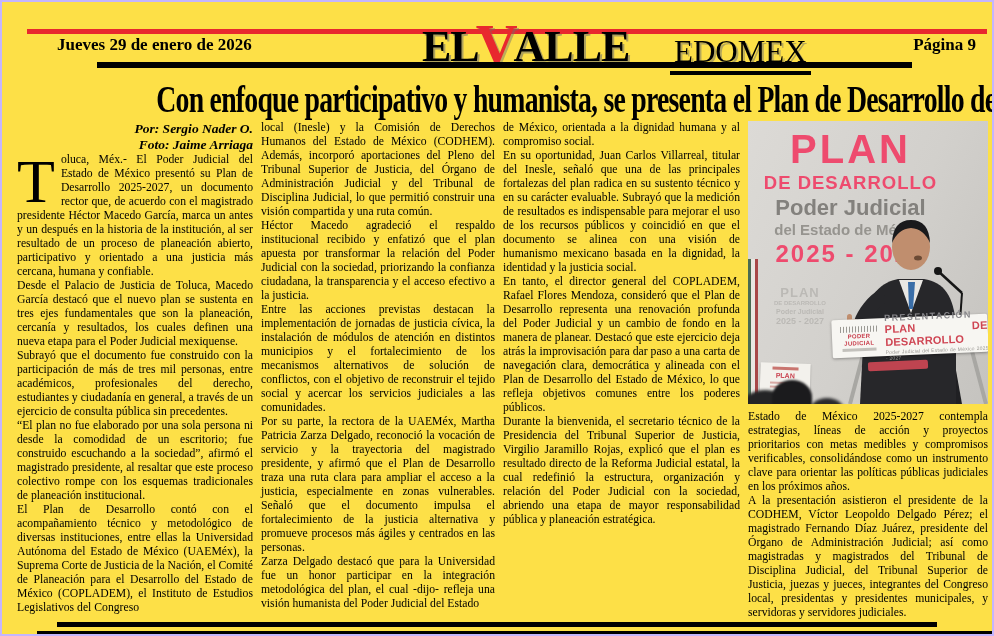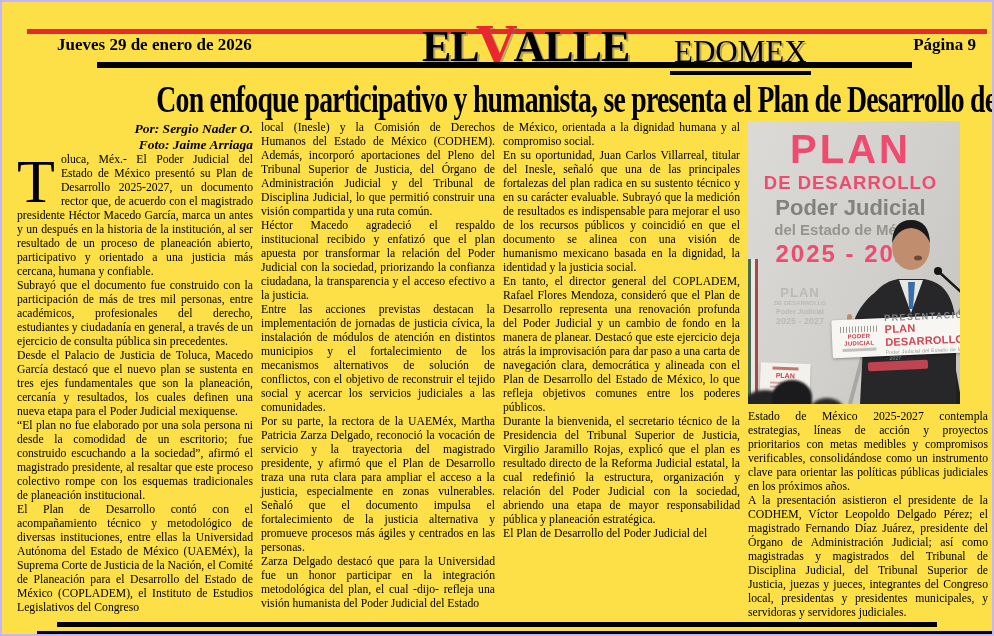--- a/index.html
+++ b/index.html
@@ -26,21 +26,21 @@
   
   .col{position:absolute;top:119px;font-size:11.7px;line-height:14px;text-align:justify;}
   .col p{margin:0;}
   .col1{left:15px;width:236px;}
   .col2{left:259px;width:234px;}
   .col3{left:501px;width:237px;}
   .col4{left:746px;width:240px;}
   .byline{text-align:right;font-weight:bold;font-style:italic;font-size:13.5px;line-height:16px;}
   .dropcap{float:left;font-size:62px;line-height:50px;padding:3px 6px 0 0;}
   
-  .photo{position:relative;width:212px;height:283px;overflow:hidden;
+  .photo{position:relative;width:240px;height:283px;overflow:hidden;
          background:linear-gradient(115deg,#dcdad6 0%,#d2d0cc 55%,#c5c3bf 100%);
          font-family:"Liberation Sans",sans-serif;}
   .banner{position:absolute;top:6px;left:0;width:205px;text-align:center;}
   .banner-plan{color:#ee4b6e;font-size:40px;font-weight:bold;letter-spacing:3px;line-height:44px;}
   .banner-sub{color:#ee4b6e;font-size:18.5px;font-weight:bold;letter-spacing:1px;line-height:24px;}
   .banner-pj{color:#83817d;font-size:22px;font-weight:bold;line-height:26px;}
   .banner-edo{color:#96948f;font-size:15px;font-weight:bold;line-height:18px;}
   .banner-years{color:#ee4b6e;font-size:24px;font-weight:bold;letter-spacing:2px;line-height:30px;}
   .flag{position:absolute;left:0;top:138px;width:10px;height:145px;filter:blur(.6px);
         background:linear-gradient(90deg,#4a6b52 0 3px,#e9e7e2 3px 7px,#a84848 7px 10px);}
@@ -92,40 +92,39 @@
   <div class="section">EDOMEX</div>
   <div class="page-num">Página 9</div>
   <div class="rule-black"></div>
 
   <div class="headline"><span>Con enfoque participativo y humanista, se presenta el Plan de Desarrollo del PJEM</span></div>
 
   <div class="col col1">
     <p class="byline">Por: Sergio Nader O.</p>
     <p class="byline">Foto: Jaime Arriaga</p>
     <p><span class="dropcap">T</span><span>oluca, Méx.- El Poder Judicial del Estado de México presentó su Plan de Desarrollo 2025-2027, un documento rector que, de acuerdo con el magistrado presidente Héctor Macedo García, marca un antes y un después en la historia de la institución, al ser resultado de un proceso de planeación abierto, participativo y orientado a una justicia más cercana, humana y confiable.</span></p>
+    <p>Desde el Palacio de Justicia de Toluca, Macedo García destacó que el nuevo plan se sustenta en tres ejes fundamentales que son la planeación, cercanía y resultados, los cuales definen una nueva etapa para el Poder Judicial mexiquense.</p>
     <p>Subrayó que el documento fue construido con la participación de más de tres mil personas, entre académicos, profesionales del derecho, estudiantes y ciudadanía en general, a través de un ejercicio de consulta pública sin precedentes.</p>
-    <p>Desde el Palacio de Justicia de Toluca, Macedo García destacó que el nuevo plan se sustenta en tres ejes fundamentales que son la planeación, cercanía y resultados, los cuales definen una nueva etapa para el Poder Judicial mexiquense.</p>
     <p>“El plan no fue elaborado por una sola persona ni desde la comodidad de un escritorio; fue construido escuchando a la sociedad”, afirmó el magistrado presidente, al resaltar que este proceso colectivo rompe con los esquemas tradicionales de planeación institucional.</p>
     <p>El Plan de Desarrollo contó con el acompañamiento técnico y metodológico de diversas instituciones, entre ellas la Universidad Autónoma del Estado de México (UAEMéx), la Suprema Corte de Justicia de la Nación, el Comité de Planeación para el Desarrollo del Estado de México (COPLADEM), el Instituto de Estudios Legislativos del Congreso</p>
   </div>
 
   <div class="col col2">
     <p>local (Inesle) y la Comisión de Derechos Humanos del Estado de México (CODHEM). Además, incorporó aportaciones del Pleno del Tribunal Superior de Justicia, del Órgano de Administración Judicial y del Tribunal de Disciplina Judicial, lo que permitió construir una visión compartida y una ruta común.</p>
     <p>Héctor Macedo agradeció el respaldo institucional recibido y enfatizó que el plan apuesta por transformar la relación del Poder Judicial con la sociedad, priorizando la confianza ciudadana, la transparencia y el acceso efectivo a la justicia.</p>
     <p>Entre las acciones previstas destacan la implementación de jornadas de justicia cívica, la instalación de módulos de atención en distintos municipios y el fortalecimiento de los mecanismos alternativos de solución de conflictos, con el objetivo de reconstruir el tejido social y acercar los servicios judiciales a las comunidades.</p>
     <p>Por su parte, la rectora de la UAEMéx, Martha Patricia Zarza Delgado, reconoció la vocación de servicio y la trayectoria del magistrado presidente, y afirmó que el Plan de Desarrollo traza una ruta clara para ampliar el acceso a la justicia, especialmente en zonas vulnerables. Señaló que el documento impulsa el fortalecimiento de la justicia alternativa y promueve procesos más ágiles y centrados en las personas.</p>
     <p>Zarza Delgado destacó que para la Universidad fue un honor participar en la integración metodológica del plan, el cual -dijo- refleja una visión humanista del Poder Judicial del Estado</p>
   </div>
 
   <div class="col col3">
     <p>de México, orientada a la dignidad humana y al compromiso social.</p>
     <p>En su oportunidad, Juan Carlos Villarreal, titular del Inesle, señaló que una de las principales fortalezas del plan radica en su sustento técnico y en su carácter evaluable. Subrayó que la medición de resultados es indispensable para mejorar el uso de los recursos públicos y coincidió en que el documento se alinea con una visión de humanismo mexicano basada en la dignidad, la identidad y la justicia social.</p>
     <p>En tanto, el director general del COPLADEM, Rafael Flores Mendoza, consideró que el Plan de Desarrollo representa una renovación profunda del Poder Judicial y un cambio de fondo en la manera de planear. Destacó que este ejercicio deja atrás la improvisación para dar paso a una carta de navegación clara, democrática y alineada con el Plan de Desarrollo del Estado de México, lo que refleja objetivos comunes entre los poderes públicos.</p>
     <p>Durante la bienvenida, el secretario técnico de la Presidencia del Tribunal Superior de Justicia, Virgilio Jaramillo Rojas, explicó que el plan es resultado directo de la Reforma Judicial estatal, la cual redefinió la estructura, organización y relación del Poder Judicial con la sociedad, abriendo una etapa de mayor responsabilidad pública y planeación estratégica.</p>
-    <p>El Plan de Desarrollo del Poder Judicial del</p>
   </div>
 
   <div class="col col4">
     <div class="photo">
       <div class="banner">
         <div class="banner-plan">PLAN</div>
         <div class="banner-sub">DE DESARROLLO</div>
         <div class="banner-pj">Poder Judicial</div>
         <div class="banner-edo">del Estado de México</div>
         <div class="banner-years">2025 - 2027</div>

